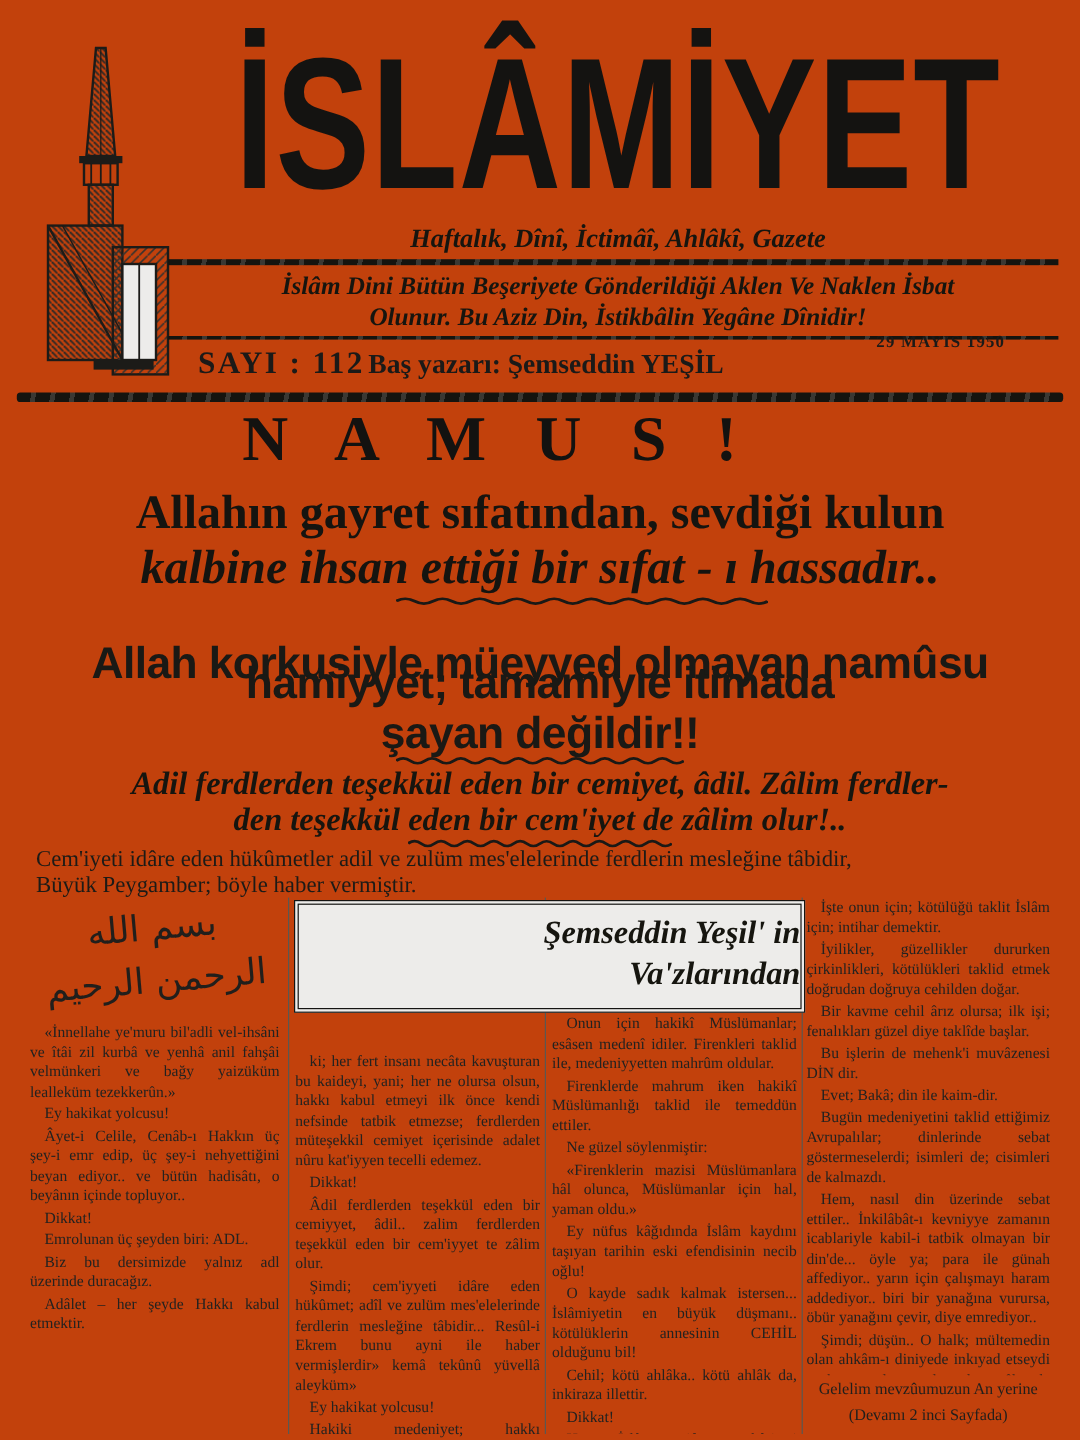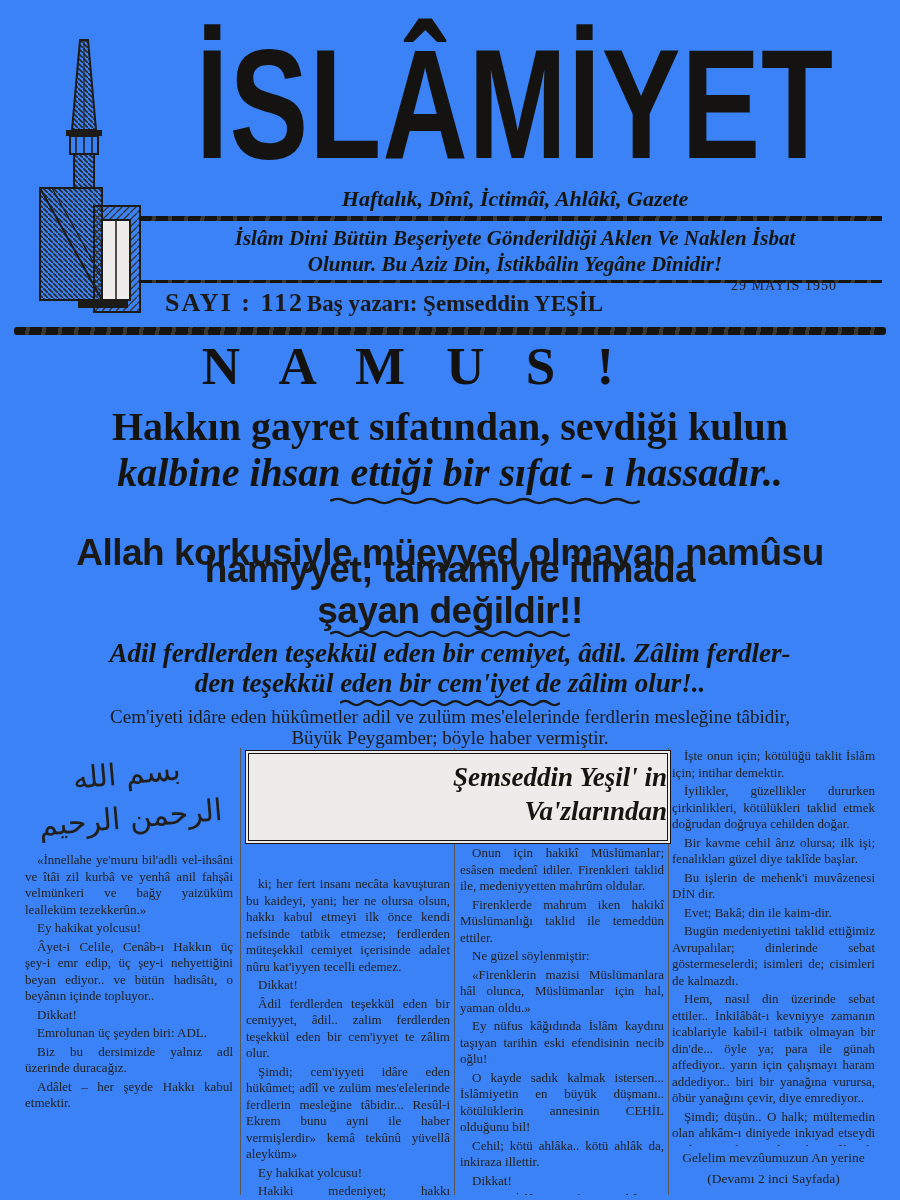--- a/index.html
+++ b/index.html
@@ -1,18 +1,18 @@
 <!DOCTYPE html>
 <html><head>
 <meta charset="utf-8">
 <style>
   html,body{margin:0;padding:0;background:#c8c7c4;}
   #page{
     position:relative;width:900px;height:1200px;margin:0 auto;
-    background:#3b82f6;
+    background:#c2410c;
     color:#1b1a18;
     font-family:"Liberation Serif","DejaVu Serif",serif;
     overflow:hidden;
   }
   
   .minaret{position:absolute;left:18px;top:38px;width:132px;height:290px;}
   .mast-title{
     position:absolute;left:150px;top:26px;width:730px;text-align:center;
     font-family:"Liberation Sans","DejaVu Sans",sans-serif;
     font-weight:bold;font-size:118px;line-height:1;letter-spacing:1px;
@@ -27,36 +27,36 @@
     position:absolute;
     background:repeating-linear-gradient(100deg,#15140f 0 12px,#3a3833 12px 16px);
   }
   .motto-line{
     position:absolute;left:150px;width:730px;text-align:center;
     font-weight:bold;font-style:italic;font-size:21px;color:#16150f;
   }
   .issue{position:absolute;left:165px;top:288px;font-weight:bold;font-size:26px;letter-spacing:2px;}
   .editor{position:absolute;left:290px;top:291px;width:330px;text-align:center;font-weight:bold;font-size:23px;}
   .datebox{position:absolute;left:688px;top:278px;width:192px;text-align:center;}
-  .date{font-weight:normal;font-size:14px;letter-spacing:1px;text-align:center;}
+  .date{font-weight:bold;font-size:14px;letter-spacing:1px;text-align:center;}
   .price{font-weight:bold;font-size:26px;letter-spacing:1px;margin-top:1px;}
   
   .headline-main{
     position:absolute;left:20px;top:336px;width:790px;text-align:center;
     font-weight:bold;font-size:53px;letter-spacing:14px;color:#131210;
     white-space:nowrap;
   }
   .sub1{position:absolute;left:20px;width:860px;text-align:center;
     font-weight:bold;font-size:40px;line-height:46px;color:#151410;}
   .sub2{position:absolute;left:20px;width:860px;text-align:center;
     font-family:"Liberation Sans","DejaVu Sans",sans-serif;
     font-weight:bold;font-size:37px;line-height:41px;letter-spacing:-0.5px;color:#1a1915;}
   .sub3{position:absolute;left:20px;width:860px;text-align:center;
     font-weight:bold;font-style:italic;font-size:27px;line-height:30px;color:#16150f;}
-  .deck{position:absolute;left:30px;width:840px;text-align:center;
+  .deck{position:absolute;left:30px;width:840px;text-align:left;
     font-size:19px;color:#1c1b17;}
   .squiggle{position:absolute;height:8px;}
   
   .vrule{position:absolute;top:748px;height:447px;width:1px;background:#5a5852;}
   .col{
     position:absolute;font-size:13px;line-height:1.27;color:#232220;
     text-align:justify;overflow:hidden;
   }
   .col p{margin:0 0 2px 0;text-indent:12px;}
   .calligraphy{
@@ -118,21 +118,21 @@
   <div class="issue">SAYI : 112</div>
   <div class="editor">Baş yazarı: Şemseddin YEŞİL</div>
   <div class="datebox">
     <div class="date">29 MAYIS 1950</div>
   </div>
 
   <div class="rule-textured" style="left:14px;top:327px;width:872px;height:8px;border-radius:3px;"></div>
 
   <div class="headline-main">N A M U S !</div>
 
-  <div class="sub1" style="top:404px;">Hakkın gayret sıfatından, sevdiği kulun</div>
+  <div class="sub1" style="top:404px;">Allahın gayret sıfatından, sevdiği kulun</div>
   <div class="sub1" style="top:450px;font-style:italic;">kalbine ihsan ettiği bir sıfat - ı hassadır..</div>
   <svg class="squiggle" style="left:330px;top:497px;width:310px;" viewBox="0 0 120 6" preserveAspectRatio="none">
       <path d="M0 3 Q3 0 6 3 T12 3 T18 3 T24 3 T30 3 T36 3 T42 3 T48 3 T54 3 T60 3 T66 3 T72 3 T78 3 T84 3 T90 3 T96 3 T102 3 T108 3 T114 3 T120 3" fill="none" stroke="#1a1916" stroke-width="1.6"></path>
     </svg>
 
   <div class="sub2" style="top:532px;">Allah korkusiyle müeyyed olmayan namûsu</div>
   <div class="sub2" style="top:549px;">hamiyyet; tamamiyle itimada</div>
   <div class="sub2" style="top:590px;">şayan değildir!!</div>
   <svg class="squiggle" style="left:330px;top:630px;width:240px;" viewBox="0 0 120 6" preserveAspectRatio="none">
       <path d="M0 3 Q3 0 6 3 T12 3 T18 3 T24 3 T30 3 T36 3 T42 3 T48 3 T54 3 T60 3 T66 3 T72 3 T78 3 T84 3 T90 3 T96 3 T102 3 T108 3 T114 3 T120 3" fill="none" stroke="#1a1916" stroke-width="1.6"></path>

